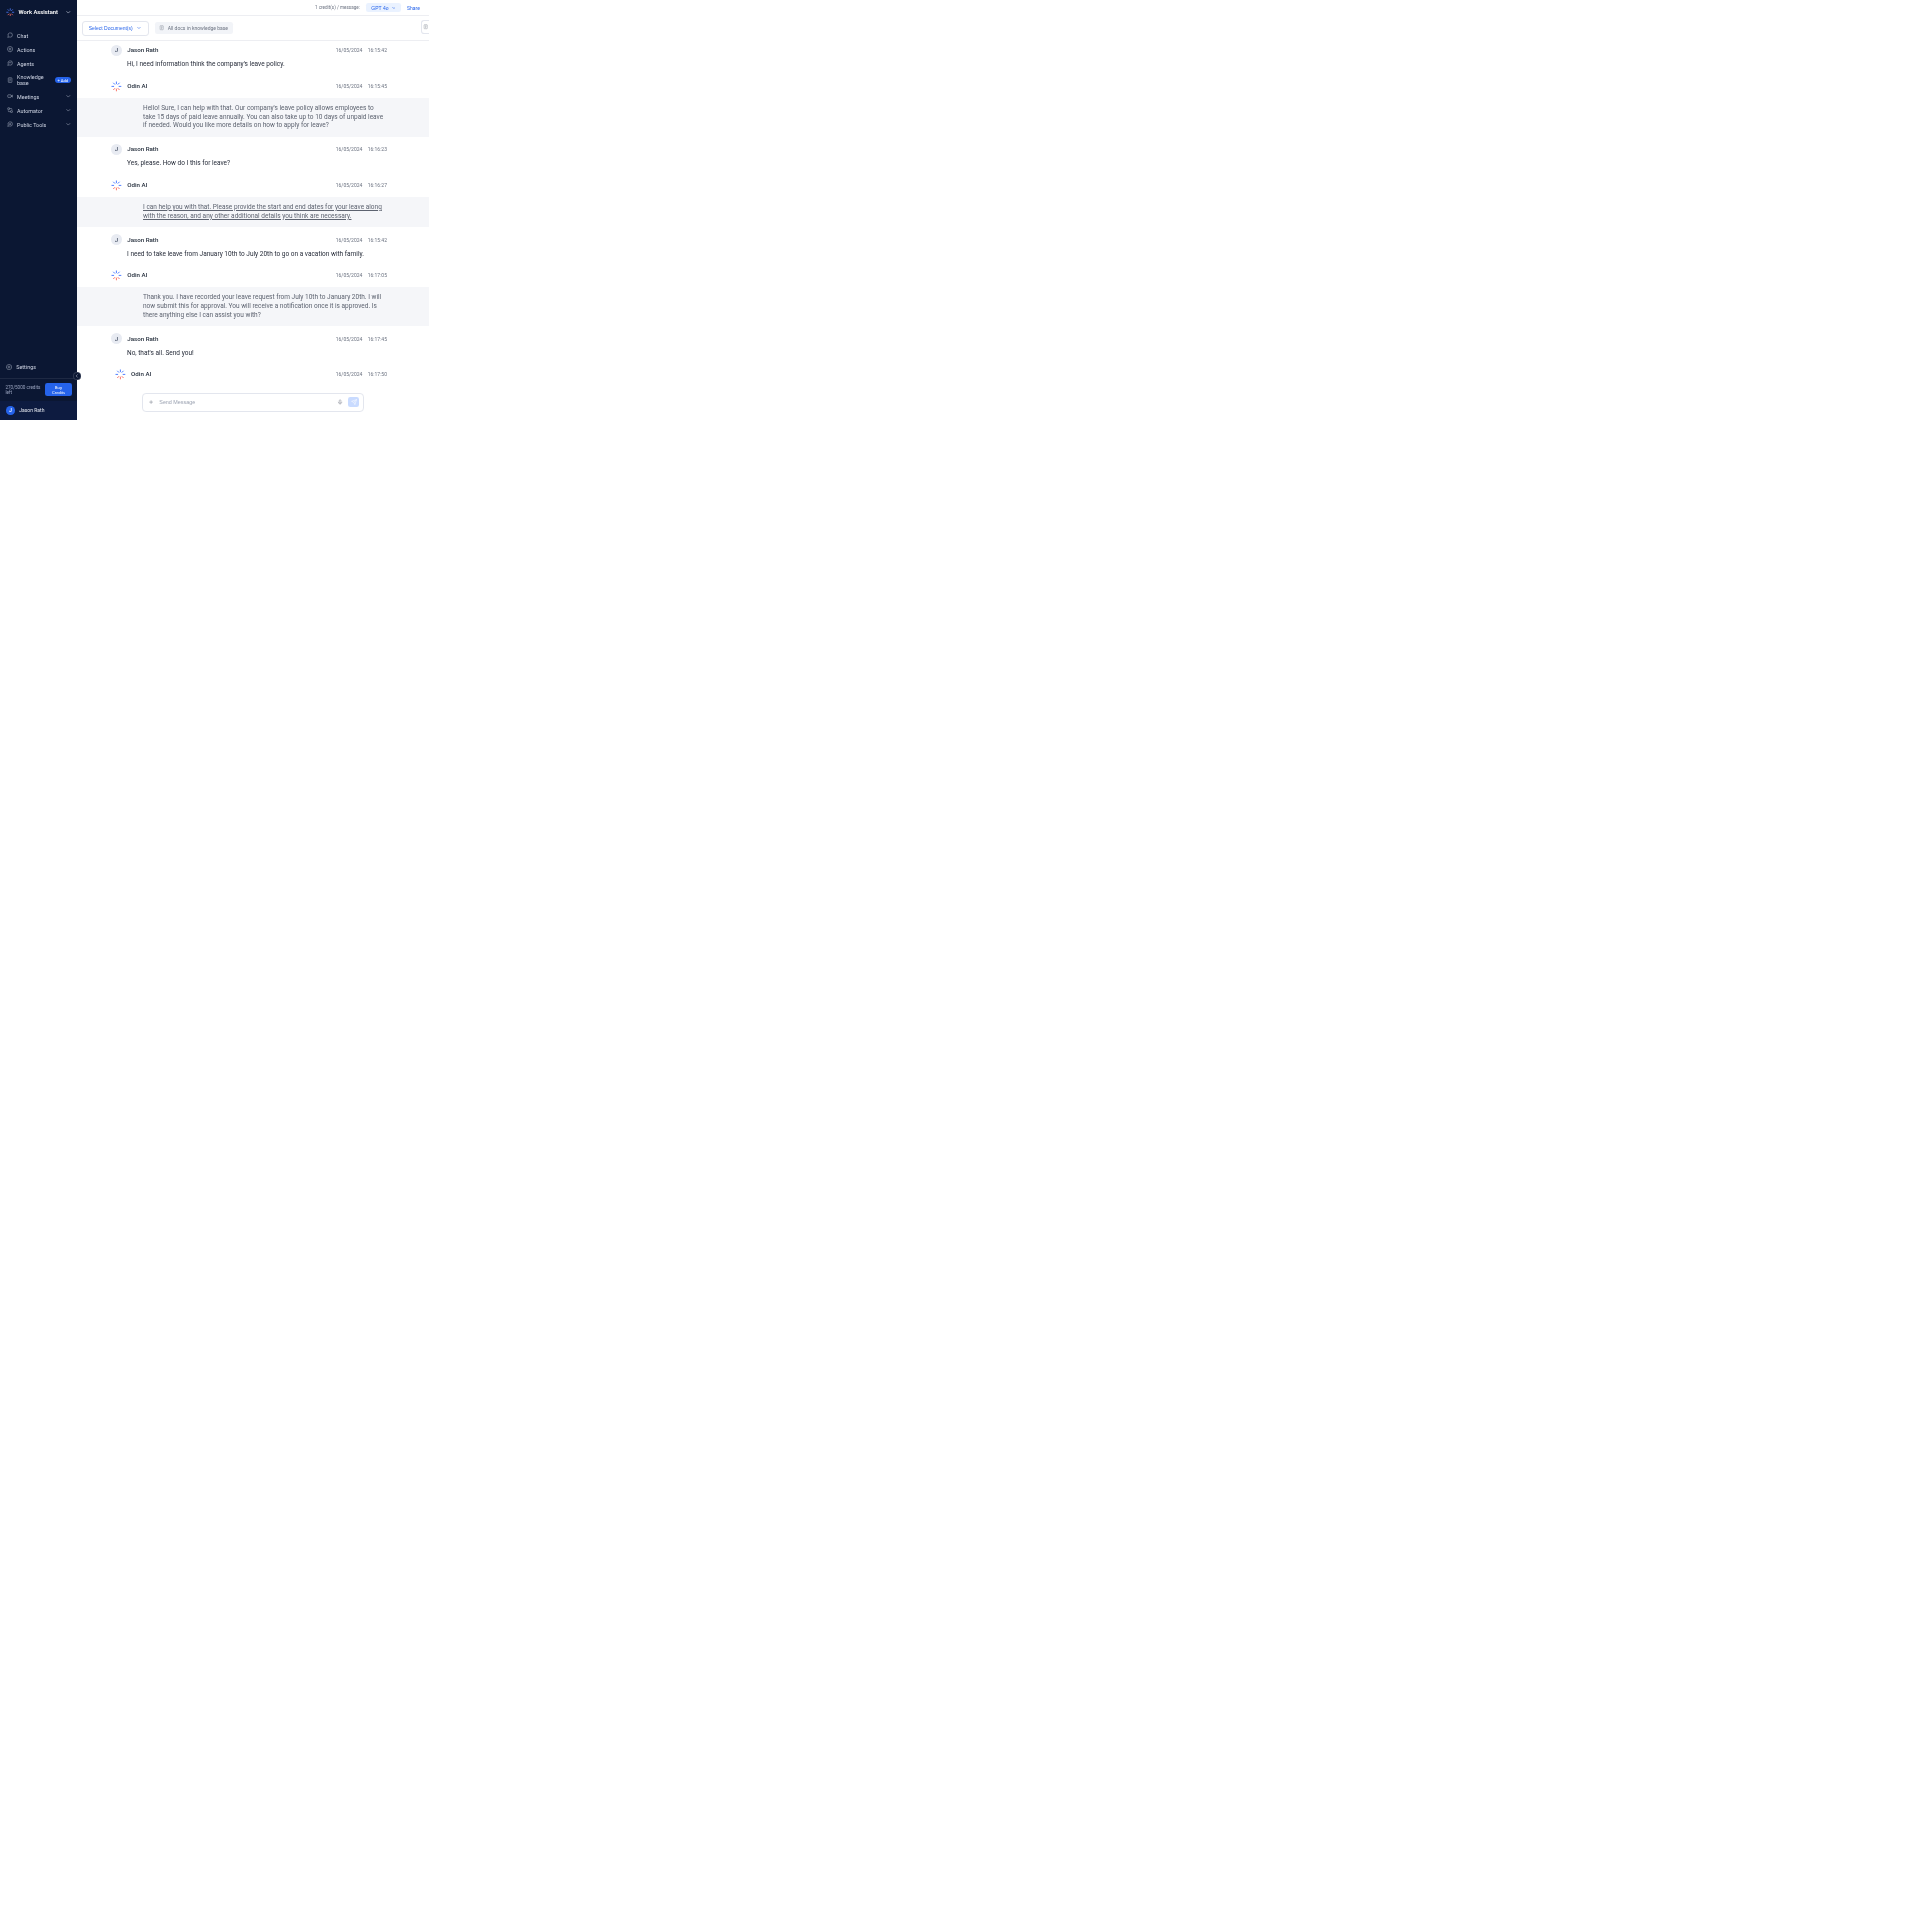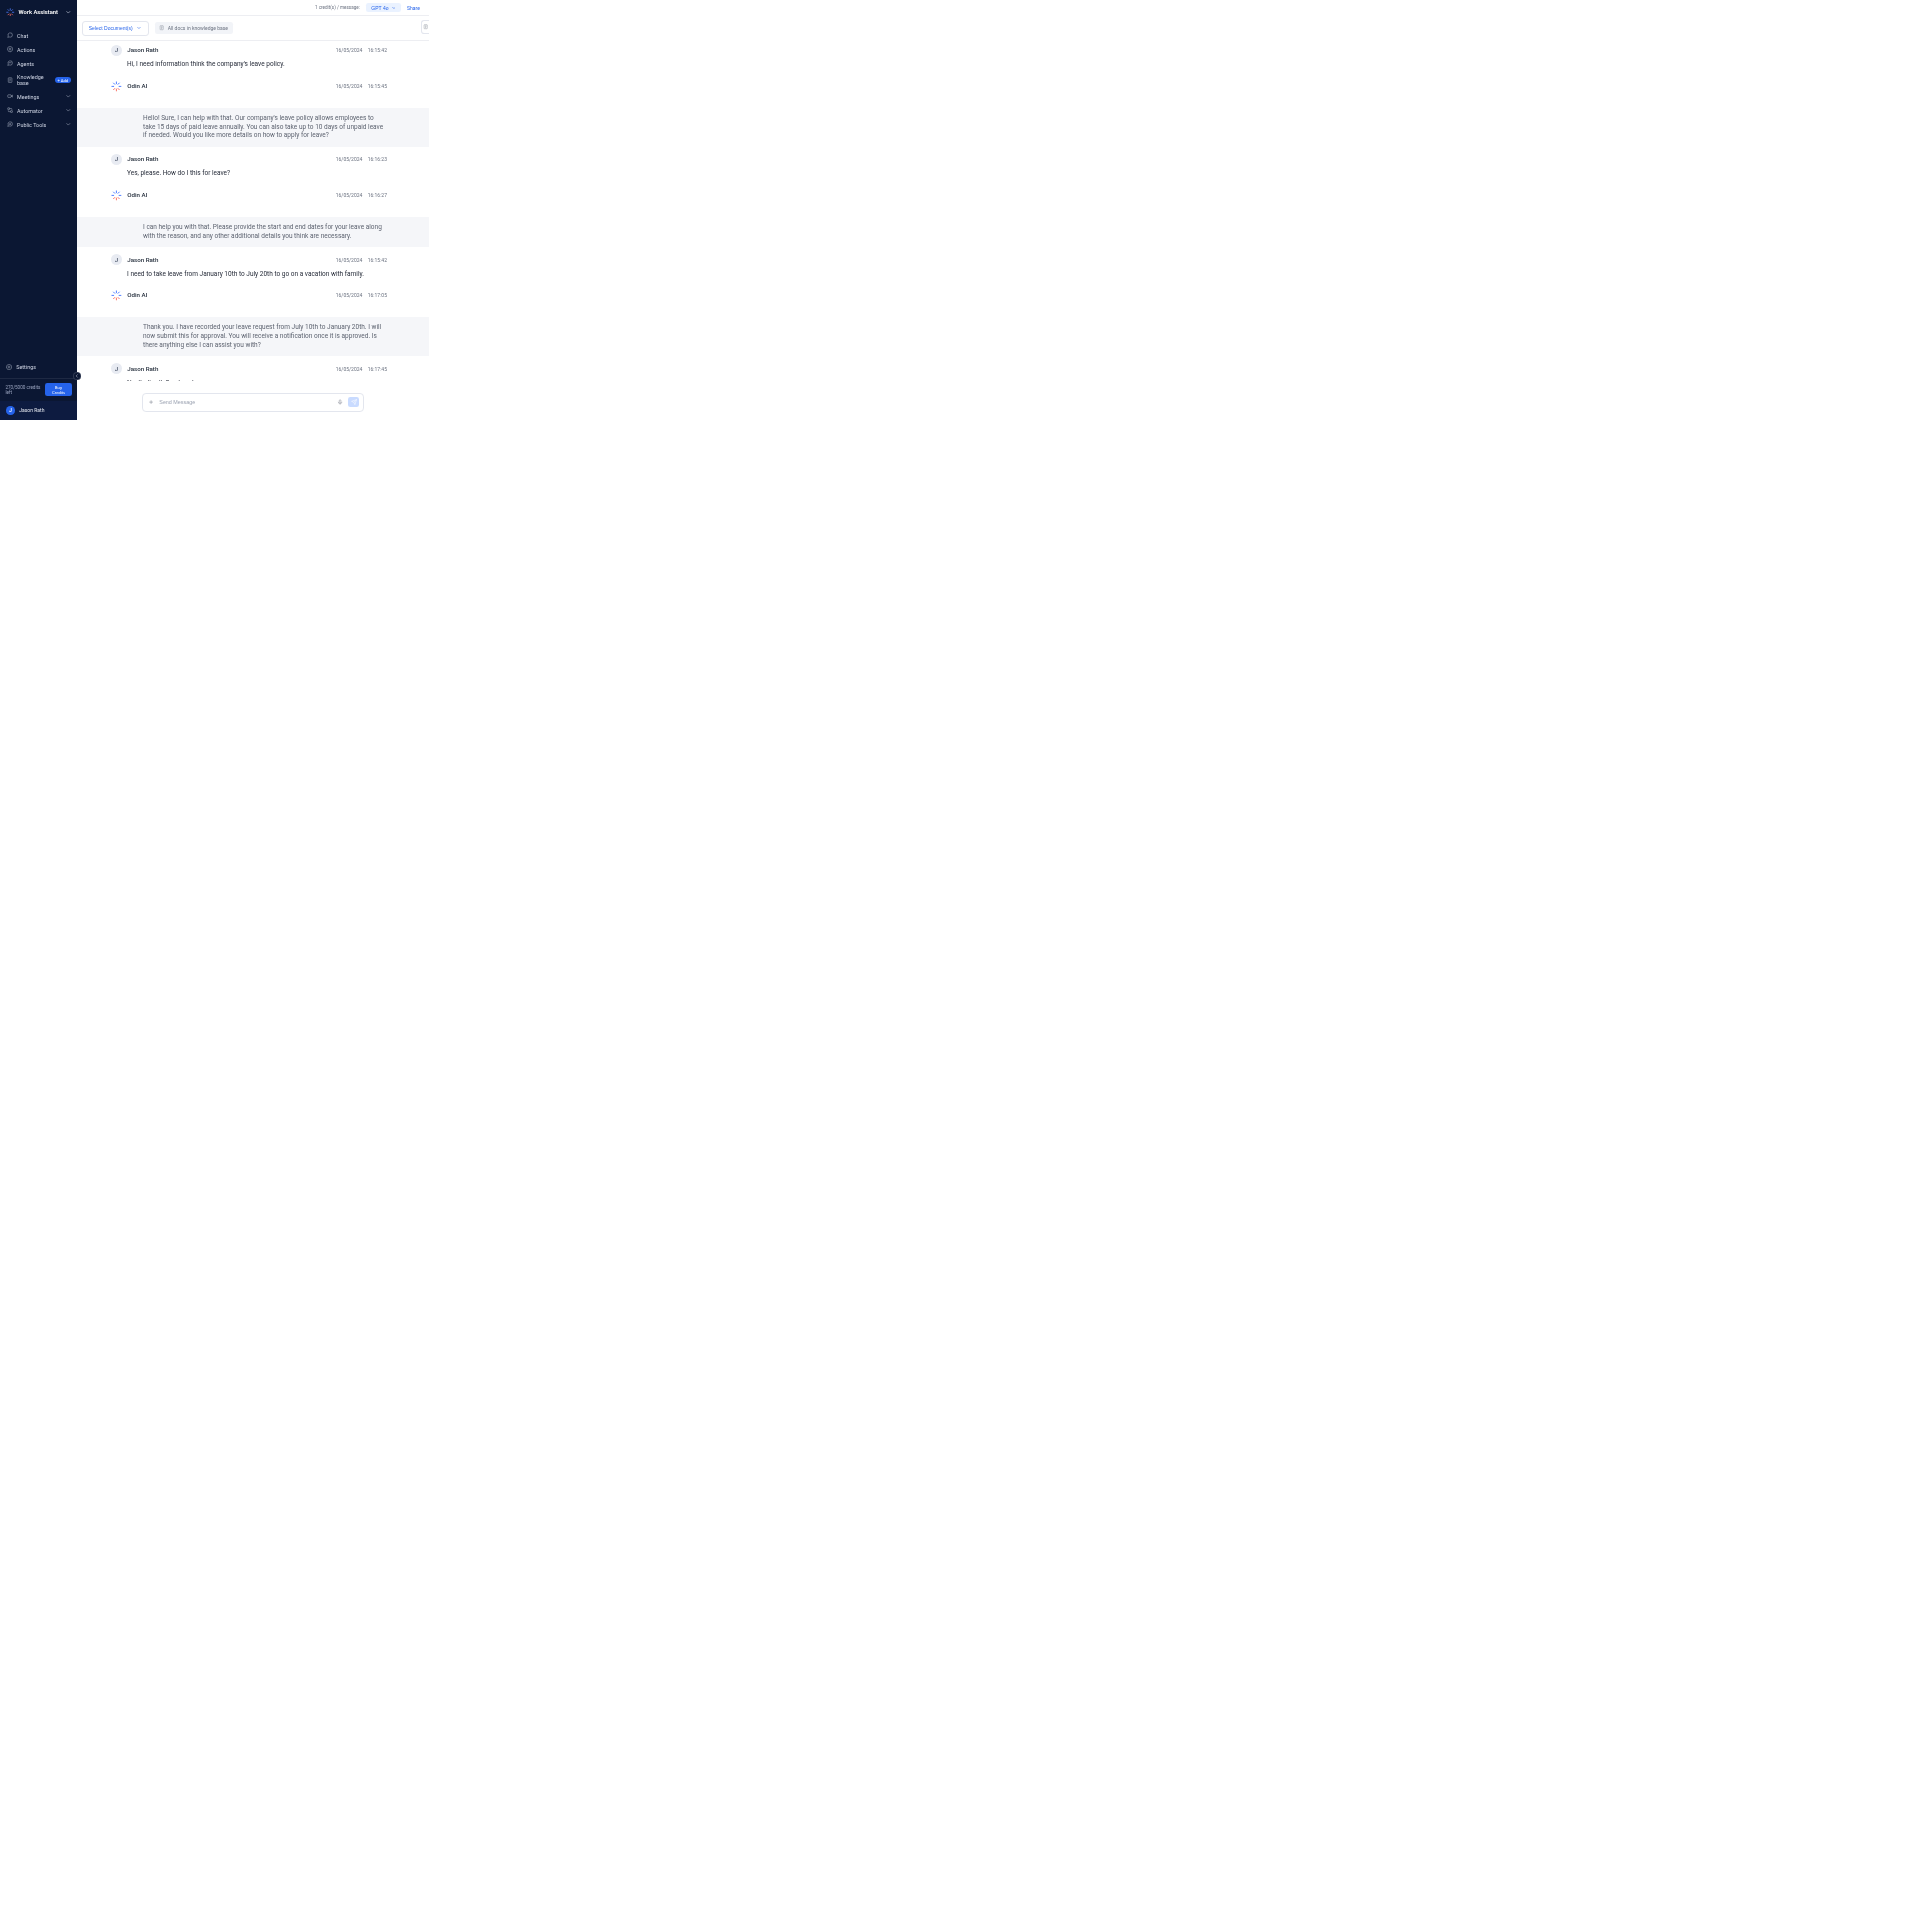--- a/index.html
+++ b/index.html
@@ -251,30 +251,30 @@
     gap: 5.4px;
   }
   .msg-body {
     padding: 4.6px 0 7px 0;
     font-size: 6.5px;
     color: #1f2533;
     line-height: 1.45;
   }
   .msg.ai .msg-body-wrap {
     background: #f5f6f9;
-    margin: 16px -42px 0 -50px;
+    margin: 6px -42px 0 -50px;
     padding: 6.2px 42px 7px 66px;
     color: #5d6370;
     font-size: 6.5px;
     line-height: 1.35;
   }
   .msg.ai .msg-body-text {
     max-width: 254px;
   }
-  .msg.ai-narrow .msg-body-text { max-width: 239px; }
+  .msg.ai-narrow .msg-body-text { max-width: 239px; text-decoration: underline; }
   .ai-avatar {
     width: 10.8px; height: 10.8px;
     margin-left: -16px;
     flex-shrink: 0;
   }
 
   
   .composer-wrap {
     padding: 11.6px 0 8.5px;
     display: flex;

